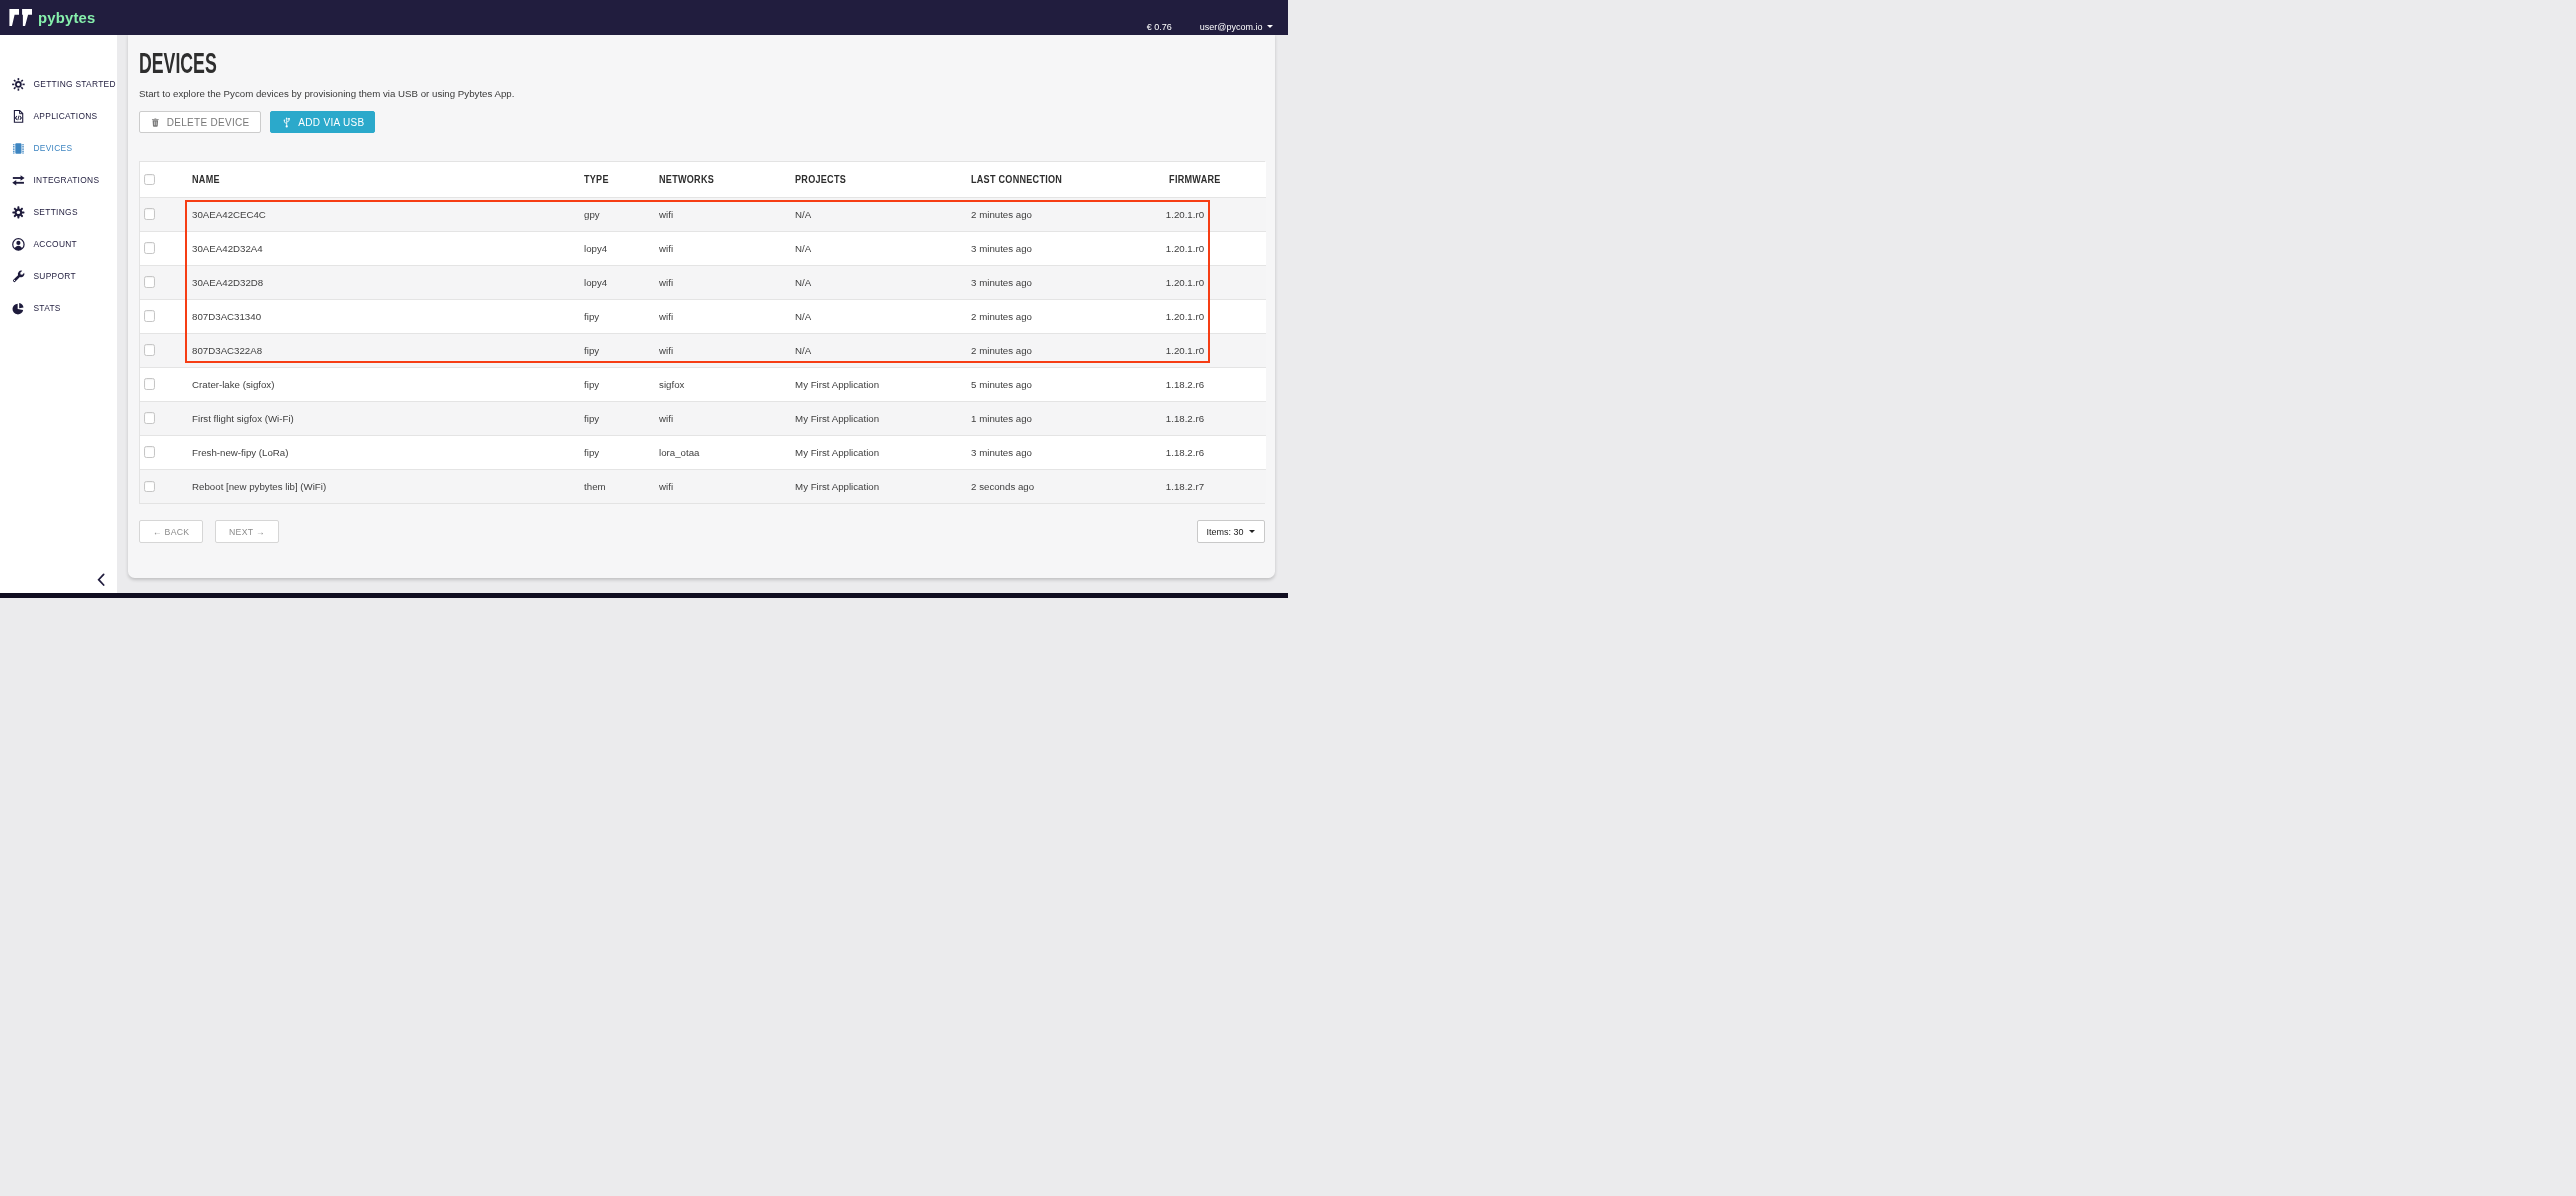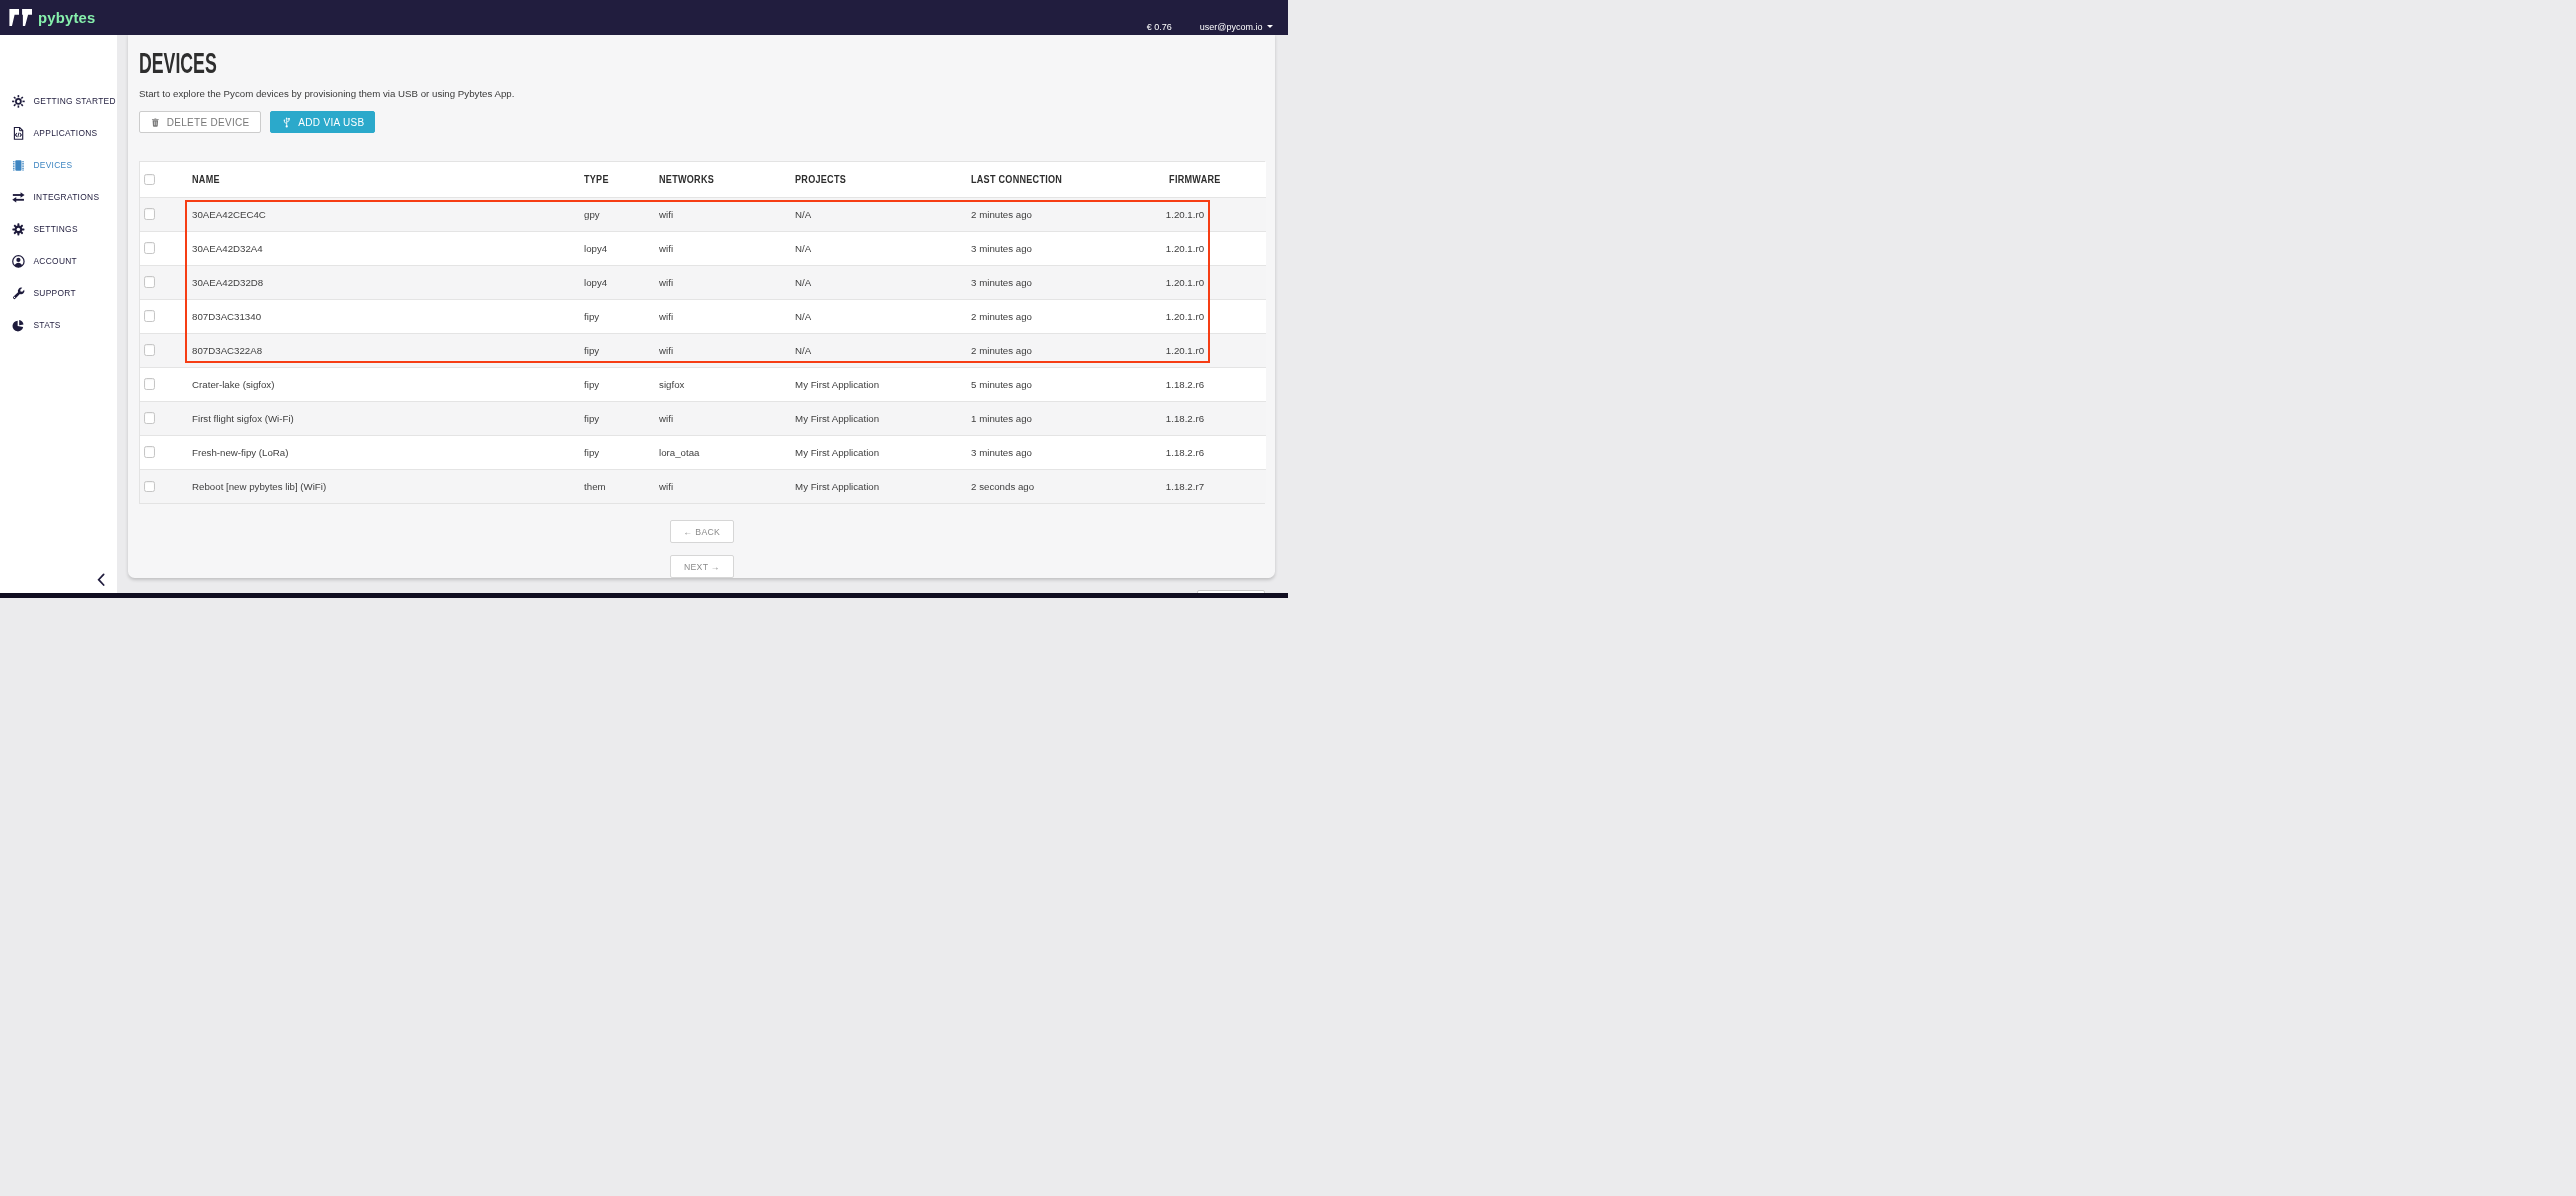--- a/index.html
+++ b/index.html
@@ -23,21 +23,21 @@
     clip-path: polygon(0 0, 100% 0, 100% 36%, 52% 36%, 26% 100%, 0 100%);
   }
   .logo-marks i + i { clip-path: polygon(0 0, 100% 0, 100% 36%, 60% 36%, 30% 100%, 8% 100%, 8% 36%, 0 36%); }
   .brand-name { color: #86efac; font-size: 14.8px; font-weight: 700; letter-spacing: 0.2px; }
   .topbar-right { display: flex; align-items: center; gap: 28px; margin-top: 18px; }
   .tb-item { color: #fff; font-size: 9px; cursor: pointer; display: flex; align-items: center; gap: 4.7px; }
   .caret-down { width: 0; height: 0; border-left: 3px solid transparent; border-right: 3px solid transparent; border-top: 3.7px solid #fff; display: inline-block; }
   
   .shell { display: flex; height: 563px; }
   .sidebar { width: 117px; background: #fff; position: relative; flex: none; }
-  .side-nav { padding-top: 50px; }
+  .side-nav { padding-top: 33px; }
   .side-item { height: 32px; display: flex; align-items: center; padding-left: 10.7px; cursor: pointer; color: #1e1b3c; }
   .side-item .ic { width: 14.8px; height: 14.8px; flex: none; margin-right: 8px; display: flex; align-items: center; justify-content: center; }
   .side-item .lbl { font-size: 8.4px; letter-spacing: 0.3px; white-space: nowrap; }
   .side-item.active { color: #3d85c1; }
   .collapse-btn { position: absolute; bottom: 10.7px; right: 9.4px; cursor: pointer; width: 13.4px; height: 14.8px; display: flex; align-items: center; justify-content: center; }
   
   .content { flex: 1; padding-left: 11.4px; }
   .card {
     width: 1147px; height: 543px; background: #f6f6f7;
     border-radius: 0 0 6.7px 6.7px; box-shadow: 0 1.3px 3.4px rgba(0,0,0,.18);
@@ -68,21 +68,21 @@
   input[type="checkbox"] {
     -webkit-appearance: none; appearance: none; width: 11.4px; height: 11.4px;
     border: 0.7px solid #c6c6c6; border-radius: 2.4px; background: #fff;
     box-shadow: inset 0 0.7px 1.3px rgba(0,0,0,.07); cursor: pointer; display: block;
   }
   .highlight-box {
     position: absolute; left: 45px; top: 38px; width: 1025px; height: 163px;
     border: 2.7px solid #f63d14; pointer-events: none; z-index: 5;
   }
   
-  .pager { margin-top: 16px; display: flex; align-items: center; gap: 12px; flex-direction: column; }
+  .pager { margin-top: 16px; display: flex; align-items: flex-end; gap: 12px; }
   .pg-btn { background: #fff; border: 0.7px solid #d6d6d6; border-radius: 2px; height: 23px; padding: 0 12.8px; font-size: 8.7px; color: #8b8b8b; letter-spacing: 0.3px; cursor: pointer; font-family: inherit; }
   .items-btn { margin-left: auto; background: #fff; border: 0.7px solid #c9c9c9; border-radius: 2px; height: 23px; padding: 0 8.7px; font-size: 9px; color: #222; cursor: pointer; display: inline-flex; align-items: center; gap: 5.4px; font-family: inherit; }
   .items-btn .caret-down { border-top-color: #222; }
   
   .bottom-strip { position: absolute; left: 0; right: 0; bottom: 0; height: 4.7px; background: #100d20; z-index: 50; }
 </style>
 </head>
 <body>
 
 <header class="topbar">

